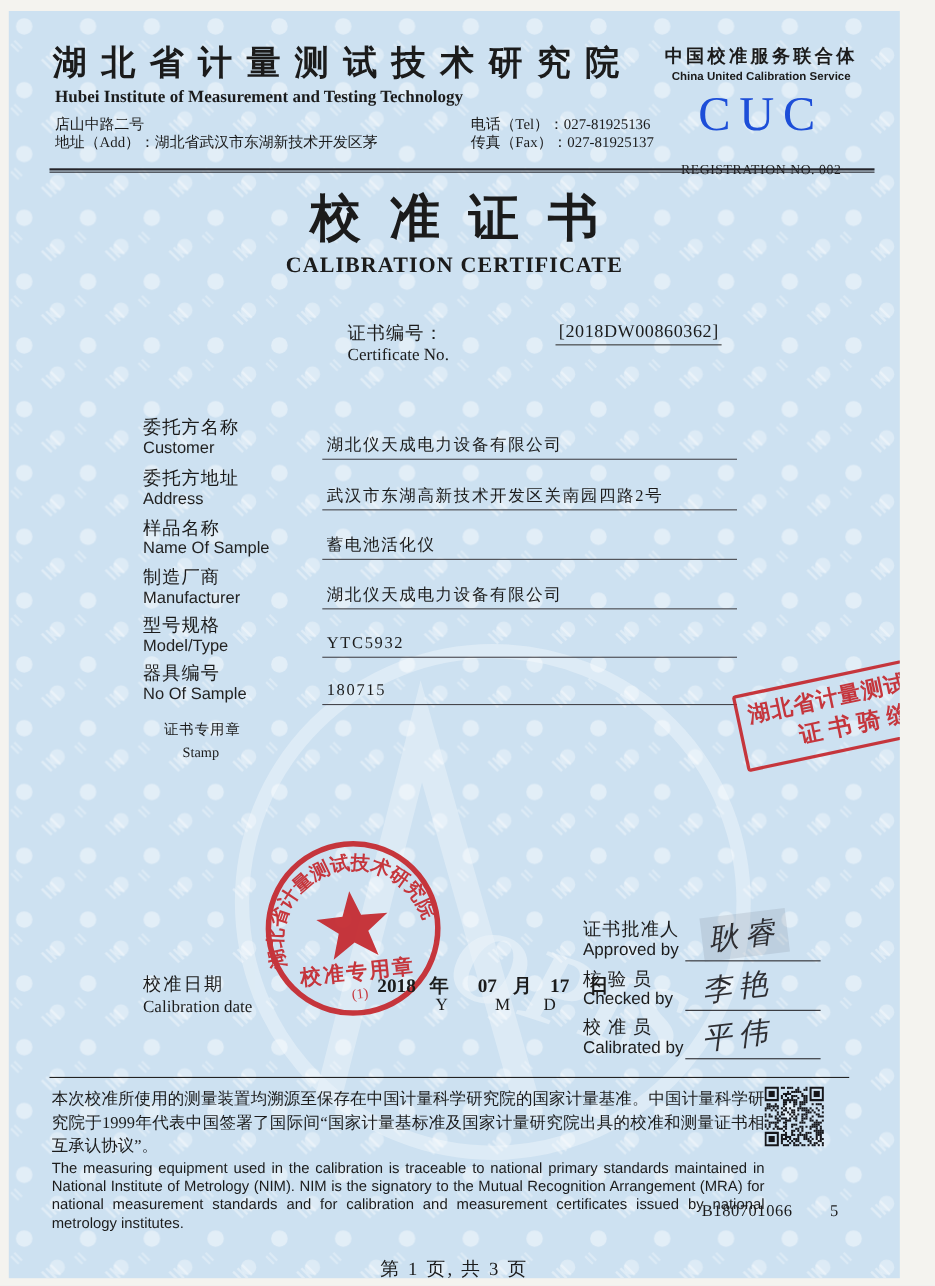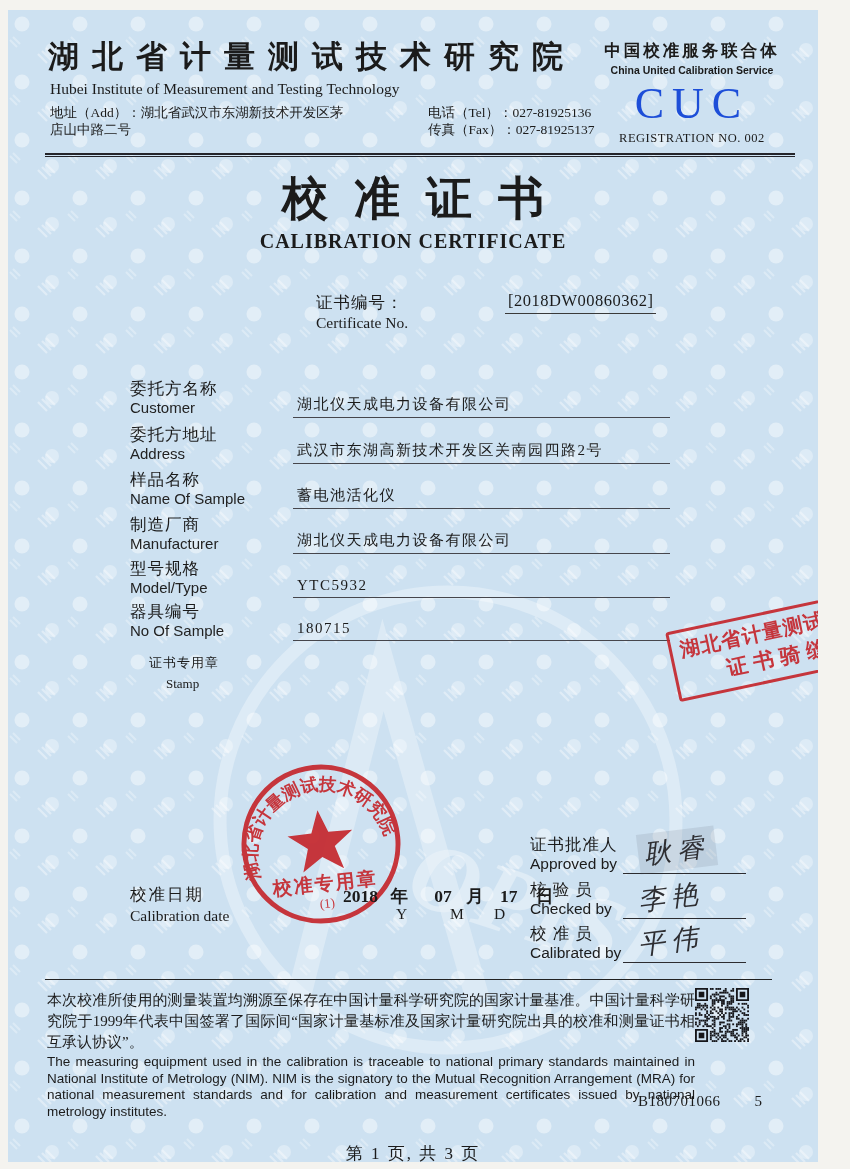--- a/index.html
+++ b/index.html
@@ -15,28 +15,28 @@
     position:absolute; left:8px; top:10px; width:810px; height:1152px;
     background:#cde1f1;
     overflow:hidden;
   }
   .bg-pattern { position:absolute; inset:0; z-index:0; }
   .content { position:absolute; inset:0; z-index:2;border-radius:12px; }
   .wm { position:absolute; left:170px; top:560px; z-index:1; opacity:.6; }
 
   
   .inst-cn { position:absolute; left:40px; top:26px; font-size:31px; font-weight:bold; letter-spacing:13px; white-space:nowrap; }
-  .inst-en { position:absolute; left:42px; top:70px; font-size:15.5px; }
+  .inst-en { position:absolute; left:42px; top:70px; font-size:15.5px;font-weight:bold; }
   .contact-left  { position:absolute; left:42px;  top:94px; width:372px; font-size:13.5px; line-height:17px; }
   .contact-right { position:absolute; left:420px; top:94px; width:260px; font-size:13.5px; line-height:17px; }
   .cuc-block { position:absolute; left:573px; top:30px; width:222px; text-align:center; }
   .cuc-org-cn { font-size:16.5px; font-weight:bold; letter-spacing:3px; font-family:"Liberation Sans",sans-serif; }
   .cuc-org-en { font-size:10.5px; font-weight:bold; font-family:"Liberation Sans",sans-serif; margin-top:2px; }
   .cuc-abbr { font-size:44px; letter-spacing:8px; color:#1d4ed8; margin-top:2px; font-family:"Liberation Serif",serif; }
-  .cuc-reg { font-size:12.5px; letter-spacing:.5px; margin-top:2px; }
+  .cuc-reg { font-size:12.5px; letter-spacing:.5px; margin-top:18px; }
   .double-rule { position:absolute; left:37px; top:143px; width:750px; height:4px; border-top:2.5px solid #24242a; border-bottom:1.5px solid #24242a; }
 
   
   .title-cn { position:absolute; left:0; top:158px; width:100%; text-align:center; font-size:46px; font-weight:bold; letter-spacing:26px; text-indent:26px; }
   .title-en { position:absolute; left:0; top:220px; width:100%; text-align:center; font-size:20px; font-weight:bold; letter-spacing:1px; }
 
   
   .certno-label { position:absolute; left:308px; top:282px; font-size:16.5px; letter-spacing:1px; }
   .certno-en    { position:absolute; left:308px; top:304px; font-size:15.5px; }
   .certno-value { position:absolute; left:497px; top:281px; font-size:16.5px; border-bottom:1px solid #3a3a3a; padding:0 3px 2px 3px; letter-spacing:.5px; }
@@ -122,22 +122,22 @@
     <path d="M120,430 L205,95 L300,430" fill="none" stroke="#ffffff" stroke-width="24" opacity="0.5"></path>
     <text x="225" y="330" font-size="96" font-style="italic" font-weight="bold" font-family="Liberation Serif, serif" fill="#ffffff" opacity="0.6" transform="rotate(18 225 330)">OPIS</text>
   </svg>
 
   <div class="content">
 
     <div class="inst-cn">湖北省计量测试技术研究院</div>
     <div class="inst-en">Hubei Institute of Measurement and Testing Technology</div>
 
     <div class="contact-left">
+      <div>店山中路二号</div>
       <div>地址（Add）：湖北省武汉市东湖新技术开发区茅</div>
-      <div>店山中路二号</div>
     </div>
     <div class="contact-right">
       <div>电话（Tel）：027-81925136</div>
       <div>传真（Fax）：027-81925137</div>
     </div>
 
     <div class="cuc-block">
       <div class="cuc-org-cn">中国校准服务联合体</div>
       <div class="cuc-org-en">China United Calibration Service</div>
       <div class="cuc-abbr">CUC</div>

